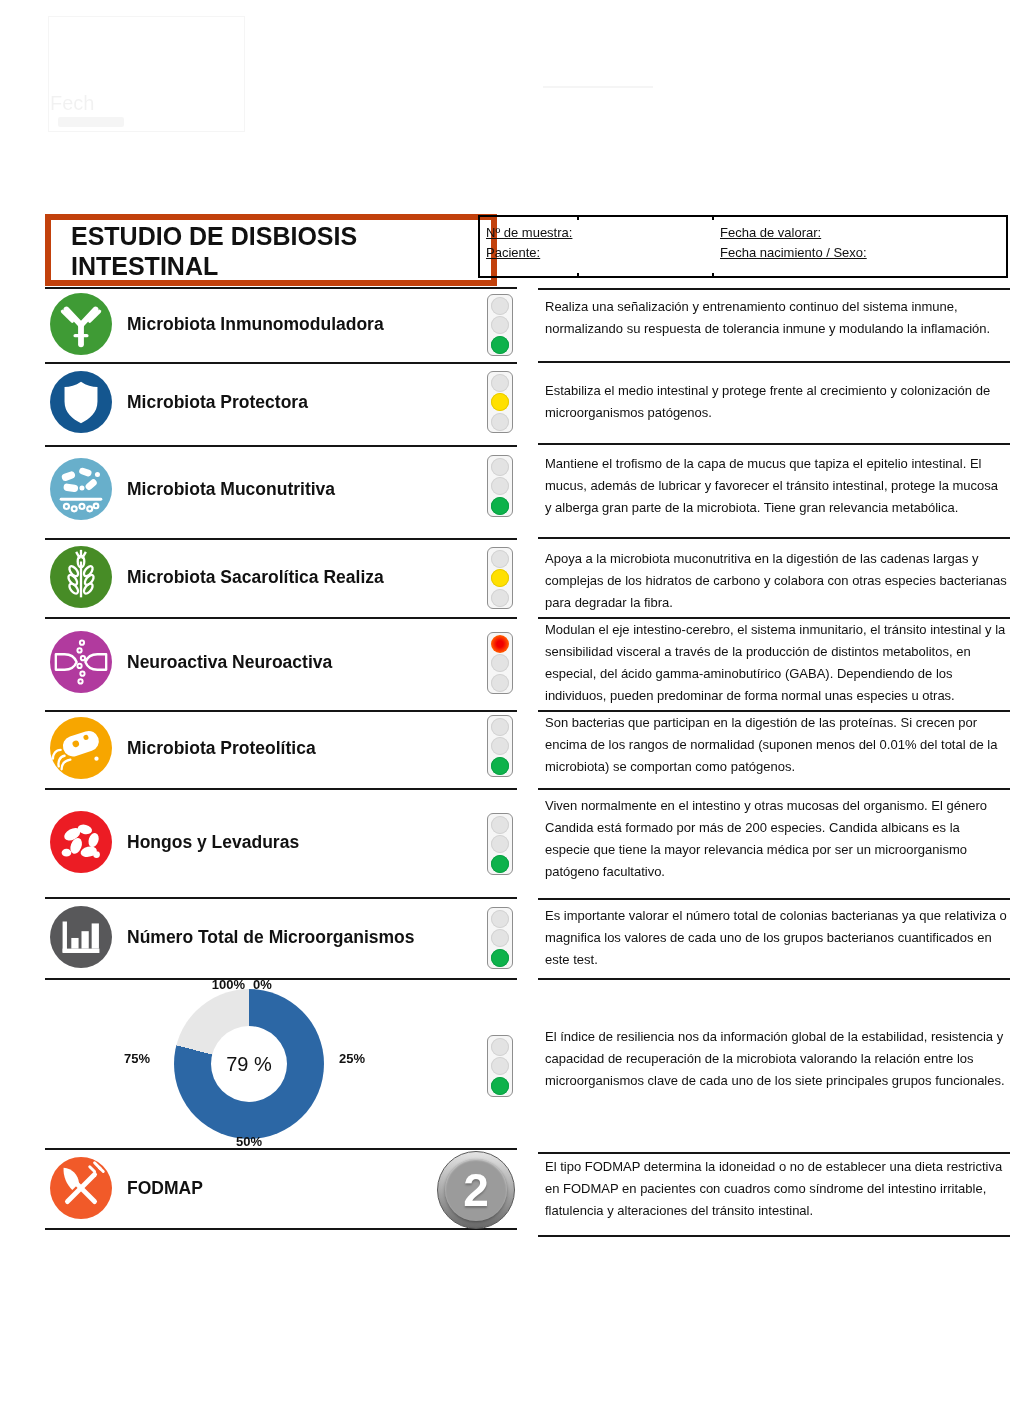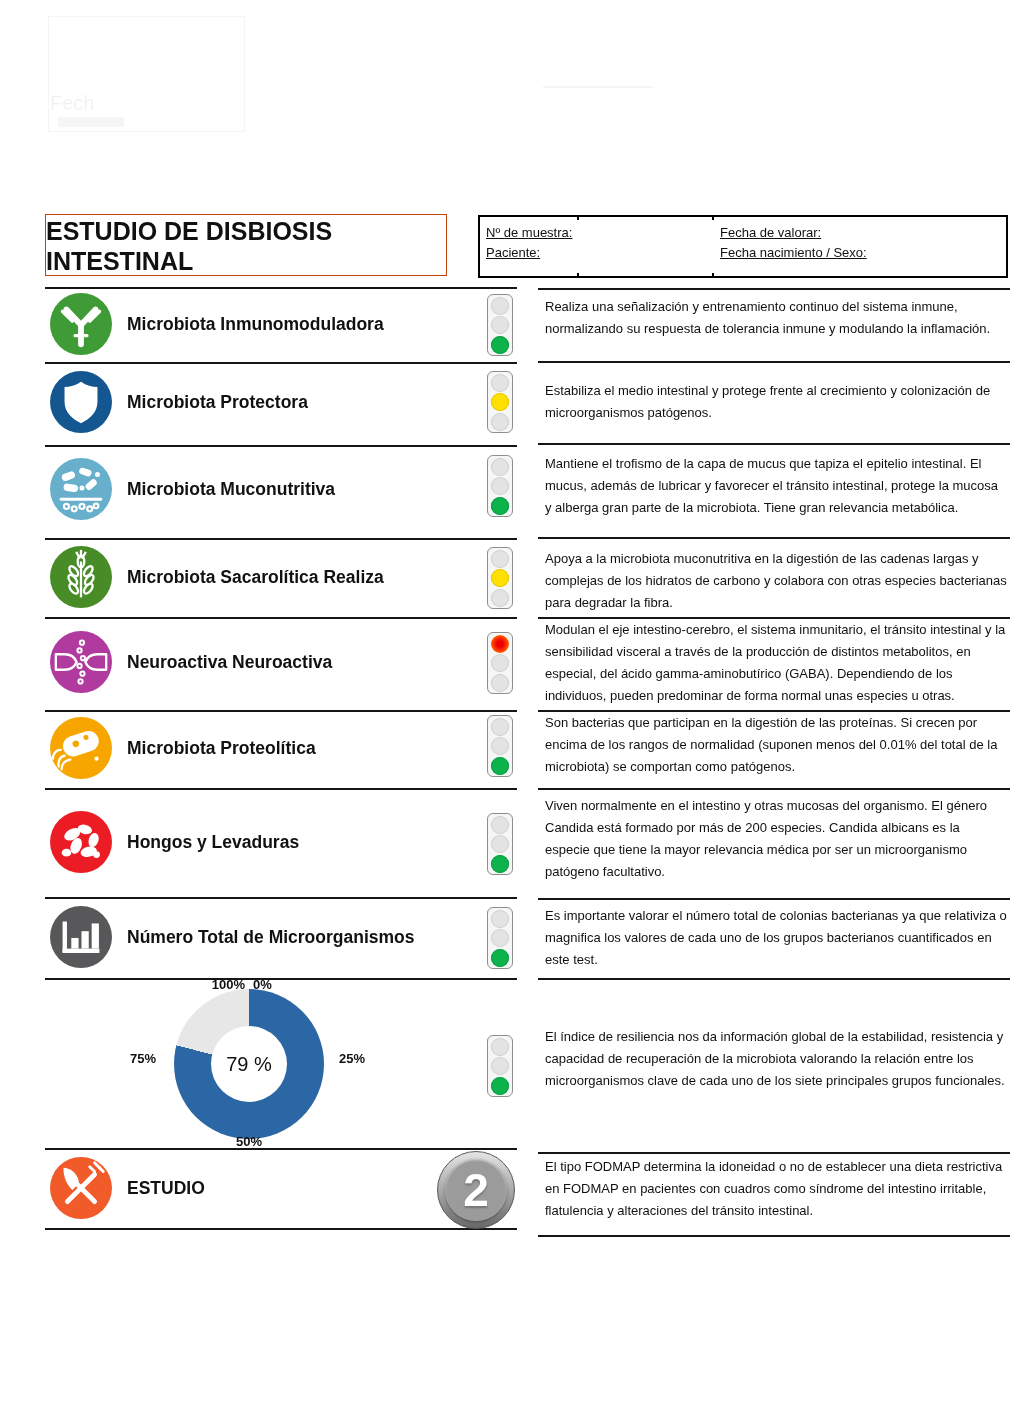--- a/index.html
+++ b/index.html
@@ -4,22 +4,22 @@
 <style>
   html,body{margin:0;padding:0;background:#fff;}
   .page{position:relative;width:1024px;height:1402px;background:#fff;overflow:hidden;
         font-family:"Liberation Sans",sans-serif;color:#111;}
   
   .ghost-box{position:absolute;left:48px;top:16px;width:195px;height:114px;border:1px solid #000;opacity:.04;}
   .ghost-word{position:absolute;left:50px;top:92px;font-size:20px;color:#000;opacity:.05;}
   .ghost-bar{position:absolute;left:58px;top:117px;width:66px;height:10px;background:#000;opacity:.04;border-radius:2px;}
   .ghost-line{position:absolute;left:543px;top:86px;width:110px;height:2px;background:#000;opacity:.04;}
   
-  .title-box{position:absolute;left:45px;top:214px;width:400px;height:58px;border:1px solid #c2410c;
-             padding:1px 0;font-size:25px;line-height:30px;font-weight:bold;}
+  .title-box{position:absolute;left:45px;top:214px;width:400px;height:58px;border:6px solid #c2410c;
+             padding:1px 20px;font-size:25px;line-height:30px;font-weight:bold;}
   .info-box{position:absolute;left:478px;top:215px;width:526px;height:59px;border:2px solid #000;font-size:13px;}
   .info-box .lbl{position:absolute;white-space:nowrap;text-decoration:underline;}
   .tick{position:absolute;width:2px;height:5px;background:#000;}
   
   .hl{position:absolute;height:2px;background:#151515;}
   .hl-l{left:45px;width:472px;}
   .hl-r{left:538px;width:472px;}
   
   .icon{position:absolute;left:50px;width:62px;height:62px;border-radius:50%;display:flex;align-items:center;justify-content:center;}
   .icon svg{width:62px;height:62px;display:block;}
@@ -252,21 +252,21 @@
       <i class="c cb"></i>
     </div>
   <div class="desc" style="top:905px">Es importante valorar el número total de colonias bacterianas ya que relativiza o magnifica los valores de cada uno de los grupos bacterianos cuantificados en este test.</div>
 
   <div class="donut" style="background: conic-gradient(rgb(44, 103, 165) 0deg, rgb(44, 103, 165) 79%, rgb(231, 231, 231) 79%, rgb(231, 231, 231) 100%);">
     <div class="donut-hole">79 %</div>
   </div>
   <div class="dtick" style="left:205px;top:977px;width:40px;text-align:right">100%</div>
   <div class="dtick" style="left:253px;top:977px">0%</div>
   <div class="dtick" style="left:339px;top:1051px">25%</div>
-  <div class="dtick" style="left:124px;top:1051px;width:32px;text-align:right">75%</div>
+  <div class="dtick" style="left:124px;top:1051px;width:32px;">75%</div>
   <div class="dtick" style="left:229px;top:1134px;width:40px;text-align:center">50%</div>
   <div class="tl lit-green" style="top:1035px">
       <i class="c ct"></i>
       <i class="c cm"></i>
       <i class="c cb"></i>
     </div>
   <div class="desc" style="top:1026px">El índice de resiliencia nos da información global de la estabilidad, resistencia y capacidad de recuperación de la microbiota valorando la relación entre los microorganismos clave de cada uno de los siete principales grupos funcionales.</div>
 
   <div class="icon" style="top: 1157px; background: rgb(241, 90, 41); color: rgb(241, 90, 41);">
     <svg viewBox="0 0 64 64">
@@ -275,19 +275,19 @@
           <path d="M46 18 L18 46"></path>
       </g>
       <path d="M14 11 c9 1 15 7 16 16 l-7 7 c-6 -6 -9.5 -14 -9 -23 z" fill="#fff"></path>
       <g stroke="#fff" stroke-width="3" stroke-linecap="round" fill="none">
         <path d="M41 10 l5 5"></path>
           <path d="M46 6 l6 6"></path>
           <path d="M51 11 l4 4"></path>
       </g>
     </svg>
   </div>
-  <div class="rlabel" style="top:1178px">ESTUDIO</div>
+  <div class="rlabel" style="top:1178px">FODMAP</div>
   <div class="badge">
     <div class="badge-inner">2</div>
   </div>
   <div class="desc" style="top:1156px">El tipo FODMAP determina la idoneidad o no de establecer una dieta restrictiva en FODMAP en pacientes con cuadros como síndrome del intestino irritable, flatulencia y alteraciones del tránsito intestinal.</div>
 
 </div>
 
 </body></html>

